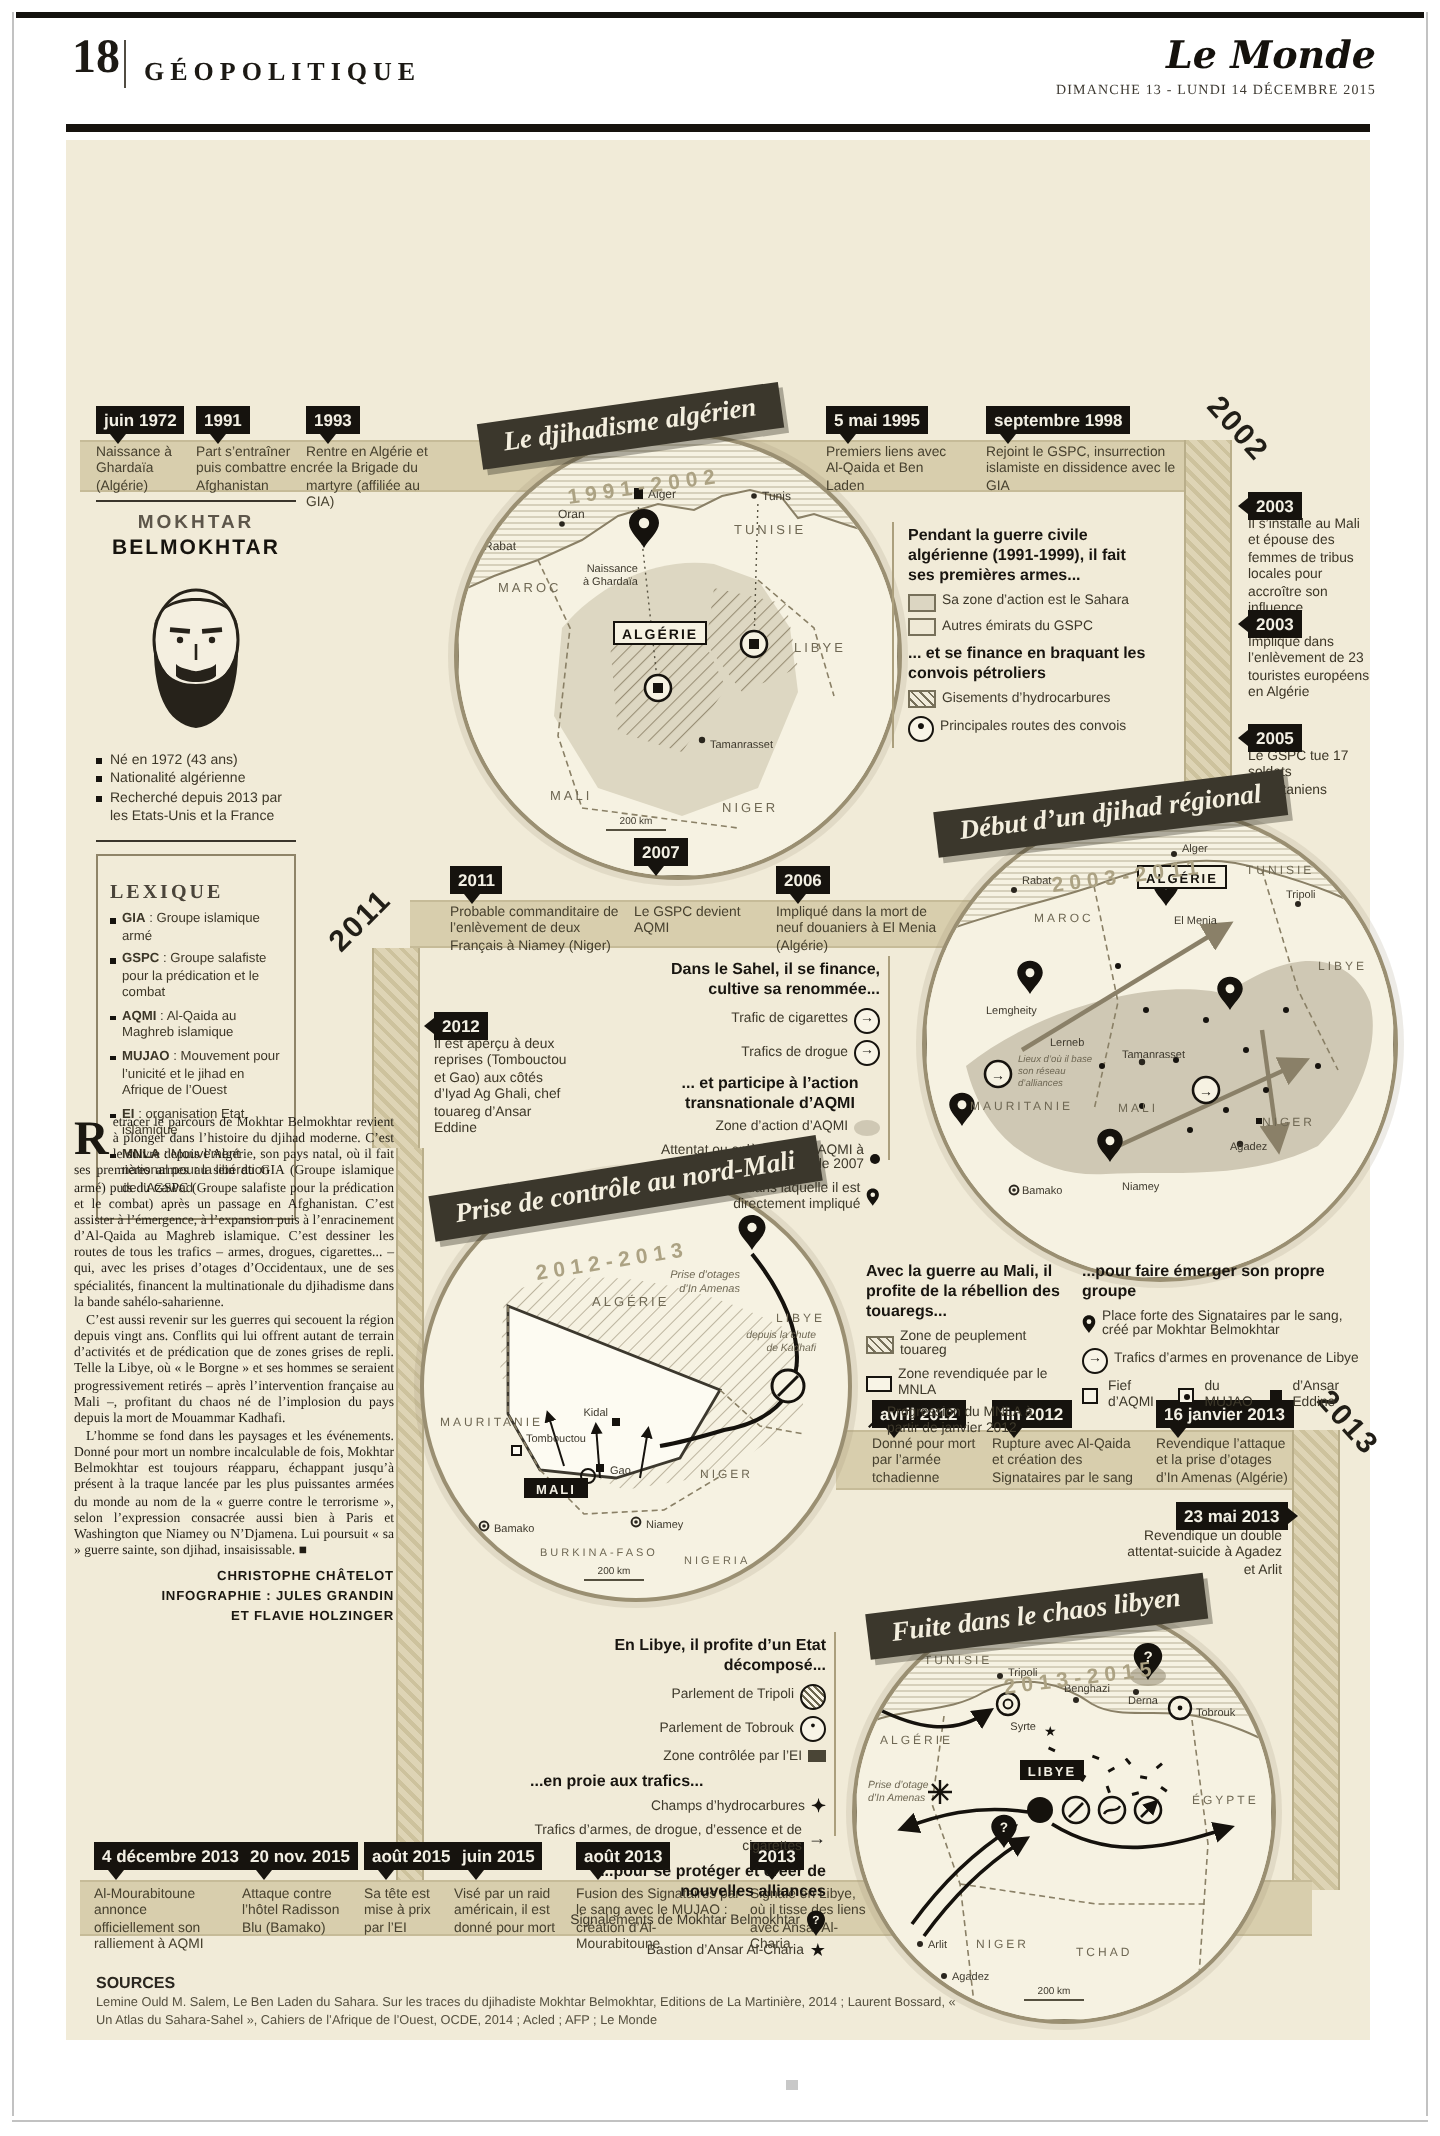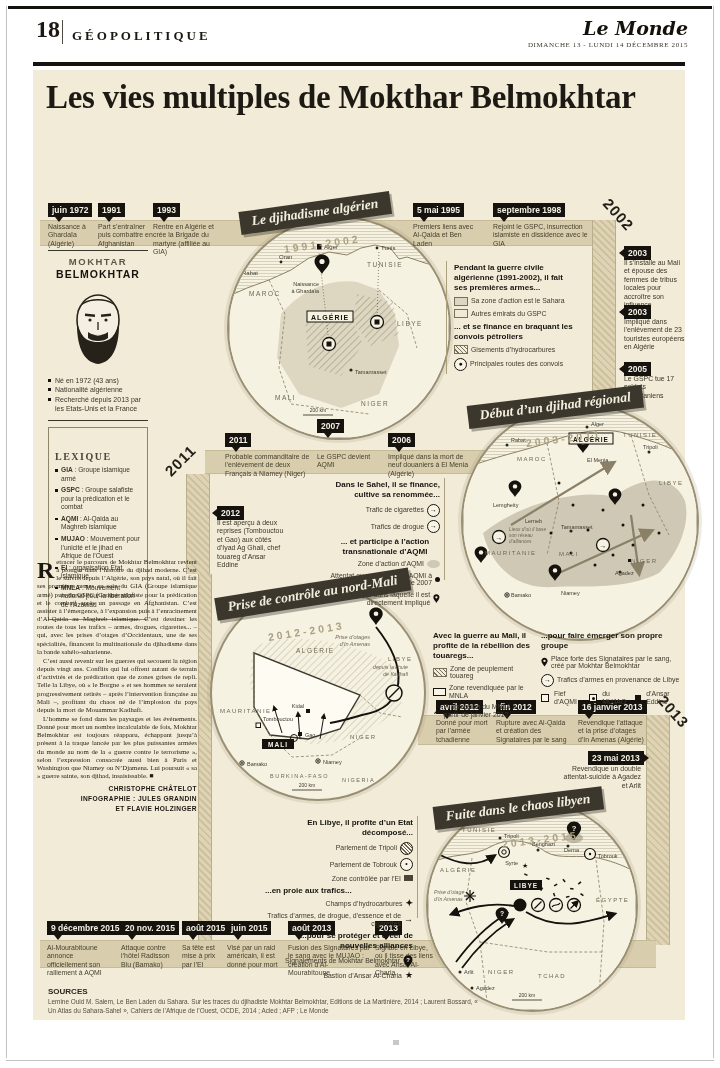--- a/index.html
+++ b/index.html
@@ -65,21 +65,21 @@
   
   .pcard{left:48px;top:250px;width:100px;z-index:5;}
   .pcard .tr{height:1px;background:#3a352b;margin-bottom:5px;}
   .pname1{text-align:center;font:600 9.5px "Liberation Sans",sans-serif;letter-spacing:1.5px;color:#5d564a;}
   .pname2{text-align:center;font:800 10.5px "Liberation Sans",sans-serif;letter-spacing:1px;color:#16130e;margin-top:1px;}
   .bio{margin-top:6px;font-size:7px;line-height:1.35;color:#3c3627;}
   .bio div{padding-left:7px;position:relative;}
   .bio div::before{content:"";position:absolute;left:0;top:3px;width:3px;height:3px;background:#16130e;}
   .pcard .br{height:1px;background:#3a352b;margin-top:6px;}
   
-  .lex{left:48px;top:427px;width:100px;border:1px solid #8f8468;padding:23px 6px 7px;z-index:5;box-sizing:border-box;}
+  .lex{left:48px;top:427px;width:100px;border:1px solid #8f8468;padding:13px 6px 7px;z-index:5;box-sizing:border-box;}
   .lex-t{font:600 10px "Liberation Serif",serif;letter-spacing:1.5px;color:#4a443a;margin-bottom:4px;}
   .lex-i{font-size:6.6px;line-height:1.3;color:#3c3627;margin:3px 0;padding-left:6px;position:relative;}
   .lex-i::before{content:"";position:absolute;left:0;top:3px;width:2.5px;height:2.5px;background:#16130e;}
   .lex-i b{font-weight:800;}
   
   .article{left:37px;top:558px;width:160px;font:6.8px/1.2 "Liberation Serif",serif;color:#211d15;
            text-align:justify;z-index:5;}
   .article p{margin:0 0 1px;text-indent:6px;}
   .article p.first{text-indent:0;}
   .dropcap{float:left;font:700 24px/0.85 "Liberation Serif",serif;padding:2px 2px 0 0;color:#1b1811;}
@@ -103,21 +103,20 @@
   <div class="abs frame-b"></div>
 
   <div class="abs pageno">18</div>
   <div class="abs hdr-sep"></div>
   <div class="abs section">GÉOPOLITIQUE</div>
   <div class="abs masthead">Le Monde</div>
   <div class="abs hdr-date">DIMANCHE 13 - LUNDI 14 DÉCEMBRE 2015</div>
   <div class="abs rule"></div>
 
   <div class="abs cream"></div>
-  <h1 class="abs title" style="margin:0">Les vies multiples de Mokthar Belmokhtar</h1>
 
   <div class="abs hband" style="left:40px;top:220px;width:552px;height:26px"></div>
   <div class="abs vband" style="left:592px;top:220px;width:24px;height:241px"></div>
   <div class="abs diag" style="left:600px;top:206px;transform:rotate(48deg)">2002</div>
   <div class="abs hband" style="left:205px;top:450px;width:411px;height:24px"></div>
   <div class="abs vband" style="left:186px;top:474px;width:24px;height:100px"></div>
   <div class="abs vband" style="left:198px;top:574px;width:14px;height:366px"></div>
   <div class="abs diag" style="left:162px;top:452px;transform:rotate(-45deg)">2011</div>
   <div class="abs hband" style="left:418px;top:715px;width:228px;height:30px"></div>
   <div class="abs vband" style="left:646px;top:715px;width:24px;height:230px"></div>
@@ -155,21 +154,21 @@
   <div class="tag down" style="left:436px;top:700px">avril 2012</div>
   <div class="ev" style="left:436px;top:719px;width:54px">Donné pour mort par l’armée tchadienne</div>
   <div class="tag down" style="left:496px;top:700px">fin 2012</div>
   <div class="ev" style="left:496px;top:719px;width:76px">Rupture avec Al-Qaida et création des Signataires par le sang</div>
   <div class="tag down" style="left:578px;top:700px">16 janvier 2013</div>
   <div class="ev" style="left:578px;top:719px;width:66px">Revendique l’attaque et la prise d’otages d’In Amenas (Algérie)</div>
 
   <div class="tag pr" style="left:588px;top:751px">23 mai 2013</div>
   <div class="ev dk" style="left:563px;top:765px;width:78px;text-align:right">Revendique un double attentat-suicide à Agadez et Arlit</div>
 
-  <div class="tag down" style="left:47px;top:921px">9 décembre 2015</div>
+  <div class="tag down" style="left:47px;top:921px">4 décembre 2013</div>
   <div class="ev" style="left:47px;top:944px;width:68px">Al-Mourabitoune annonce officiellement son ralliement à AQMI</div>
   <div class="tag down" style="left:121px;top:921px">20 nov. 2015</div>
   <div class="ev" style="left:121px;top:944px;width:54px">Attaque contre l’hôtel Radisson Blu (Bamako)</div>
   <div class="tag down" style="left:182px;top:921px">août 2015</div>
   <div class="ev" style="left:182px;top:944px;width:40px">Sa tête est mise à prix par l’EI</div>
   <div class="tag down" style="left:227px;top:921px">juin 2015</div>
   <div class="ev" style="left:227px;top:944px;width:55px">Visé par un raid américain, il est donné pour mort</div>
   <div class="tag down" style="left:288px;top:921px">août 2013</div>
   <div class="ev" style="left:288px;top:944px;width:82px">Fusion des Signataires par le sang avec le MUJAO : création d’Al-Mourabitoune</div>
   <div class="tag down" style="left:375px;top:921px">2013</div>
@@ -225,21 +224,21 @@
       <rect x="78" y="93" width="46" height="11" fill="#f6f2e2" stroke="#15120d" stroke-width="1"></rect>
       <text x="101" y="101.5" font-size="7" font-weight="bold" letter-spacing="1" text-anchor="middle" fill="#15120d">ALGÉRIE</text>
       <line x1="74" y1="197" x2="104" y2="197" stroke="#55503f" stroke-width="1"></line>
       <text class="mlbl" x="89" y="194" font-size="5" text-anchor="middle">200 km</text>
     </svg>
   </div>
   <div class="banner" style="left:240px;top:212px;transform:rotate(-8deg)">Le djihadisme algérien</div>
   <div class="years" style="left:284px;top:243px;transform:rotate(-8deg)">1991-2002</div>
 
   <div class="legend" style="left:446px;top:261px;width:120px;border-left:1px solid #ab9f7d;padding-left:7px">
-    <div class="lh">Pendant la guerre civile algérienne (1991-2002), il fait ses premières armes...</div>
+    <div class="lh">Pendant la guerre civile algérienne (1991-1999), il fait ses premières armes...</div>
     <div class="lrow">
         <span class="sw dark"></span>
         <span>Sa zone d’action est le Sahara</span>
       </div>
     <div class="lrow">
         <span class="sw light"></span>
         <span>Autres émirats du GSPC</span>
       </div>
     <div class="lh">... et se finance en braquant les convois pétroliers</div>
     <div class="lrow">

